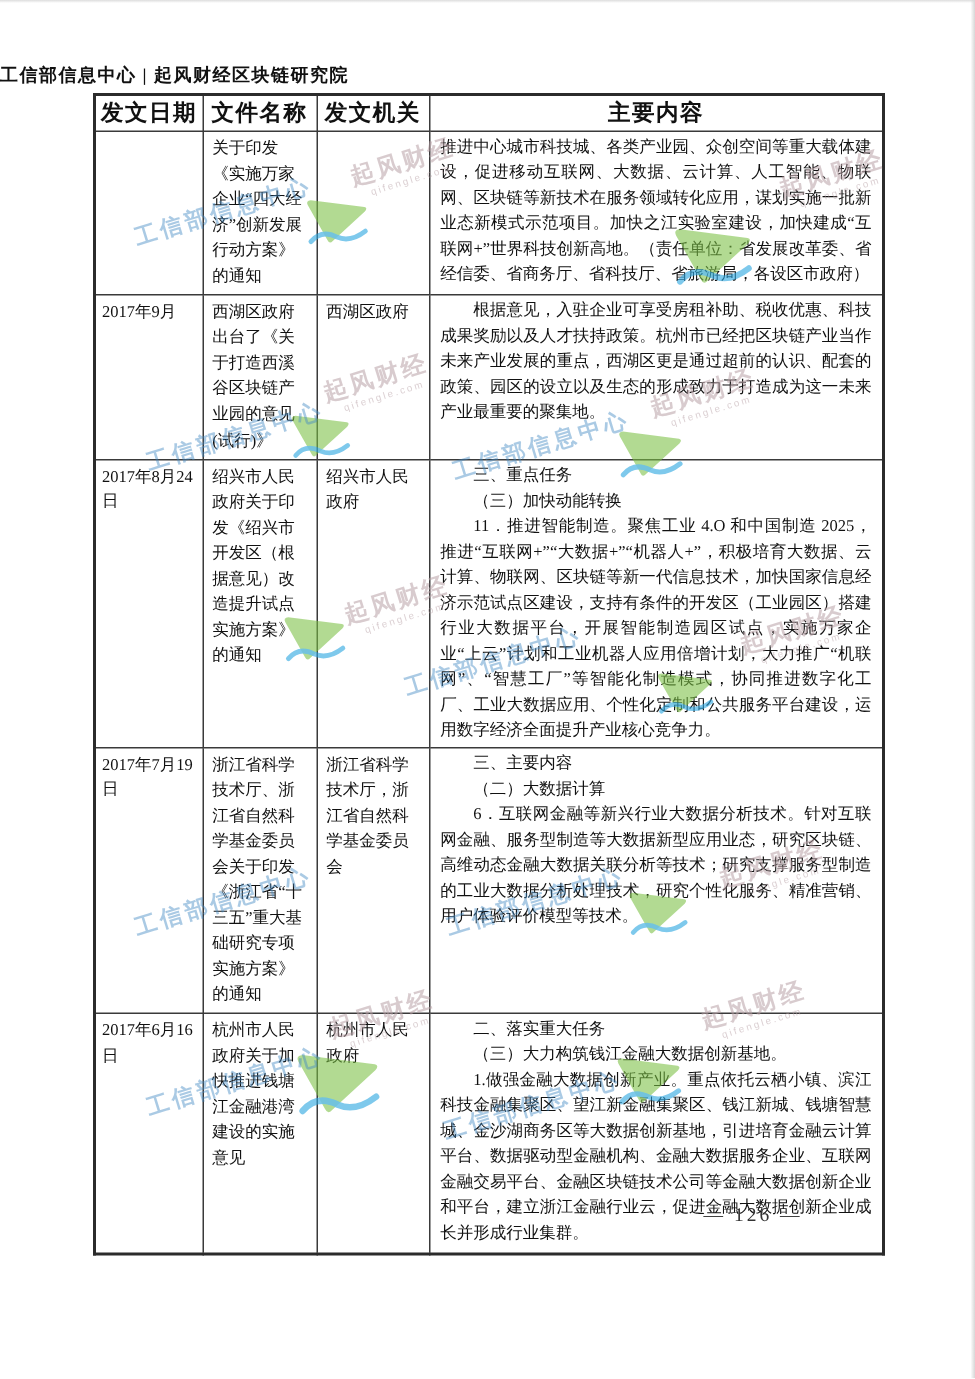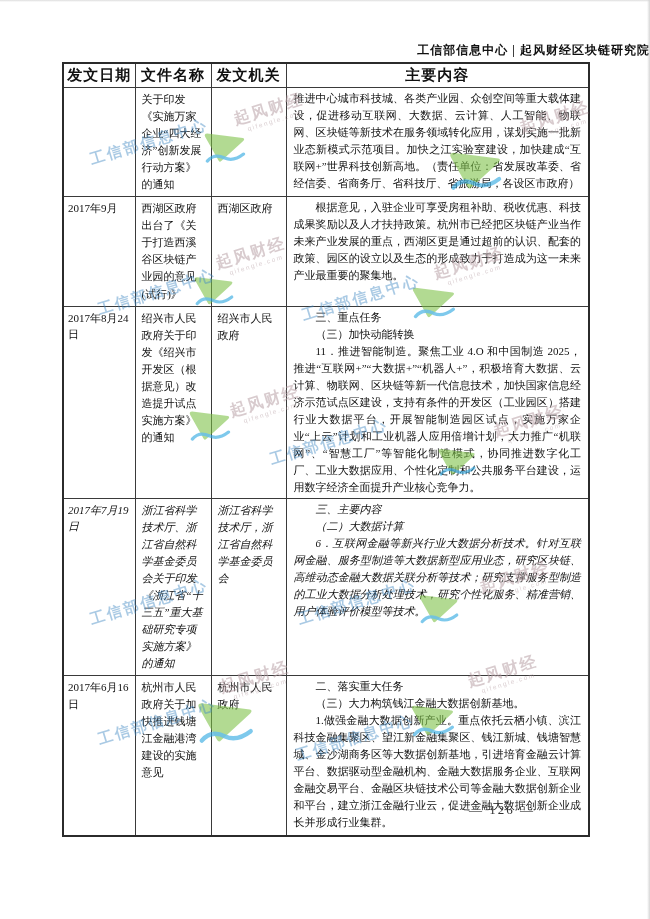--- a/index.html
+++ b/index.html
@@ -5,21 +5,21 @@
   html,body{margin:0;padding:0;background:#fff;}
   .page{
     position:relative;width:650px;height:919px;background:#ffffff;overflow:hidden;
     font-family:"Liberation Serif","DejaVu Serif",serif;color:#1a1a1a;
   }
   .page::after{content:"";position:absolute;top:0;right:0;width:3px;height:100%;
     background:linear-gradient(to left,#d6d6d6,rgba(255,255,255,0));pointer-events:none;}
   .page::before{content:"";position:absolute;top:0;left:0;width:100%;height:2px;
     background:linear-gradient(to bottom,#dddddd,rgba(255,255,255,0));pointer-events:none;}
 
-  .doc-header{position:absolute;top:42px;left:0;width:650px;text-align:right;
+  .doc-header{position:absolute;top:42px;left:0;width:650px;text-align:left;
     font-size:12px;font-weight:bold;letter-spacing:1px;color:#111;}
 
   table.doc{position:absolute;top:62px;left:62px;width:526px;border-collapse:collapse;
     table-layout:fixed;border:2px solid #2b2b2b;}
   .doc th,.doc td{border:1px solid #3a3a3a;vertical-align:top;font-size:11px;color:#111;}
   .doc th{text-align:center;font-weight:bold;padding:2px 2px;font-size:15px;letter-spacing:1px;}
   .doc td.c-date{padding:3px 4px;line-height:1.5;}
   .doc td.c-file{padding:3px 6px;line-height:1.55;}
   .doc td.c-organ{padding:3px 6px;line-height:1.55;}
   .doc td.c-content{padding:2px 7px 2px 7px;}
@@ -188,21 +188,21 @@
         <tr style="height: 190px; margin-top: 40px;">
           <td class="c-date">2017年8月24日</td>
           <td class="c-file">绍兴市人民政府关于印发《绍兴市开发区（根据意见）改造提升试点实施方案》的通知</td>
           <td class="c-organ">绍兴市人民政府</td>
           <td class="c-content">
             <p class="ind">三、重点任务</p>
             <p class="ind">（三）加快动能转换</p>
             <p class="ind">11．推进智能制造。聚焦工业 4.O 和中国制造 2025，推进“互联网+”“大数据+”“机器人+”，积极培育大数据、云计算、物联网、区块链等新一代信息技术，加快国家信息经济示范试点区建设，支持有条件的开发区（工业园区）搭建行业大数据平台，开展智能制造园区试点，实施万家企业“上云”计划和工业机器人应用倍增计划，大力推广“机联网”、“智慧工厂”等智能化制造模式，协同推进数字化工厂、工业大数据应用、个性化定制和公共服务平台建设，运用数字经济全面提升产业核心竞争力。</p>
           </td>
         </tr>
-        <tr style="height: 162px; font-style: italic;">
+        <tr style="height: 162px;">
           <td class="c-date">2017年7月19日</td>
           <td class="c-file">浙江省科学技术厅、浙江省自然科学基金委员会关于印发《浙江省“十三五”重大基础研究专项实施方案》的通知</td>
           <td class="c-organ">浙江省科学技术厅，浙江省自然科学基金委员会</td>
           <td class="c-content">
             <p class="ind">三、主要内容</p>
             <p class="ind">（二）大数据计算</p>
             <p class="ind">6．互联网金融等新兴行业大数据分析技术。针对互联网金融、服务型制造等大数据新型应用业态，研究区块链、高维动态金融大数据关联分析等技术；研究支撑服务型制造的工业大数据分析处理技术，研究个性化服务、精准营销、用户体验评价模型等技术。</p>
           </td>
         </tr>
         <tr style="height: 160px;">

